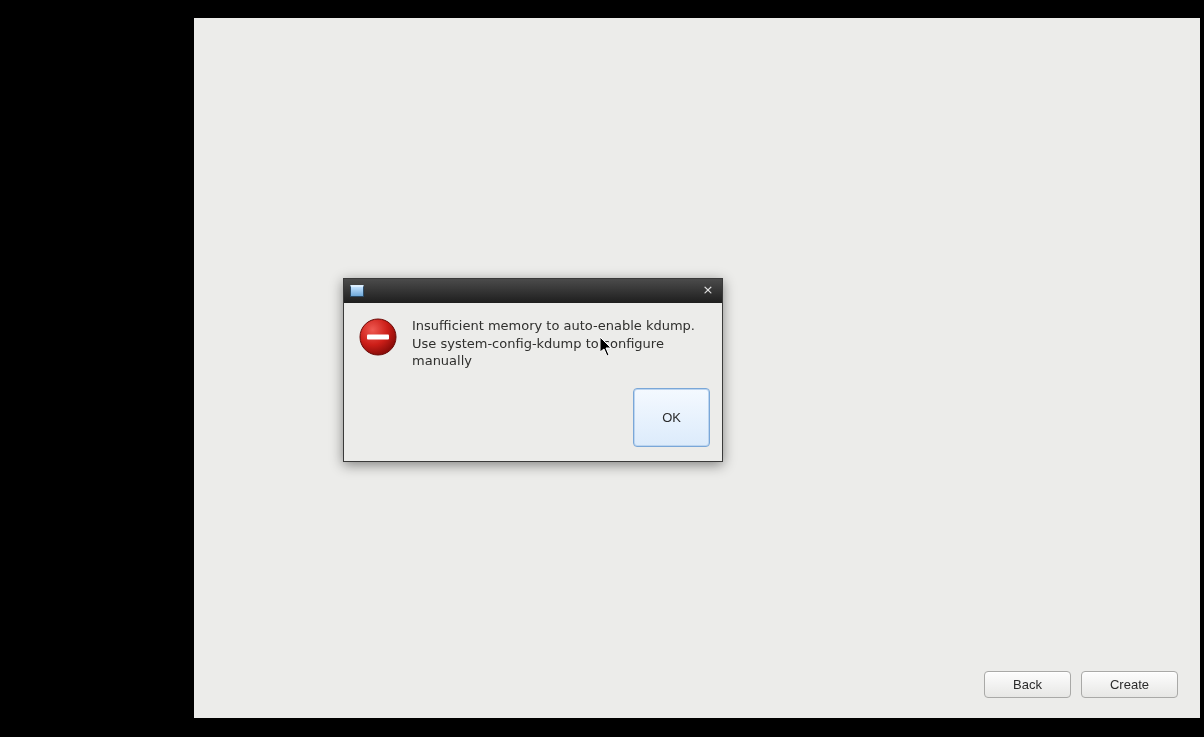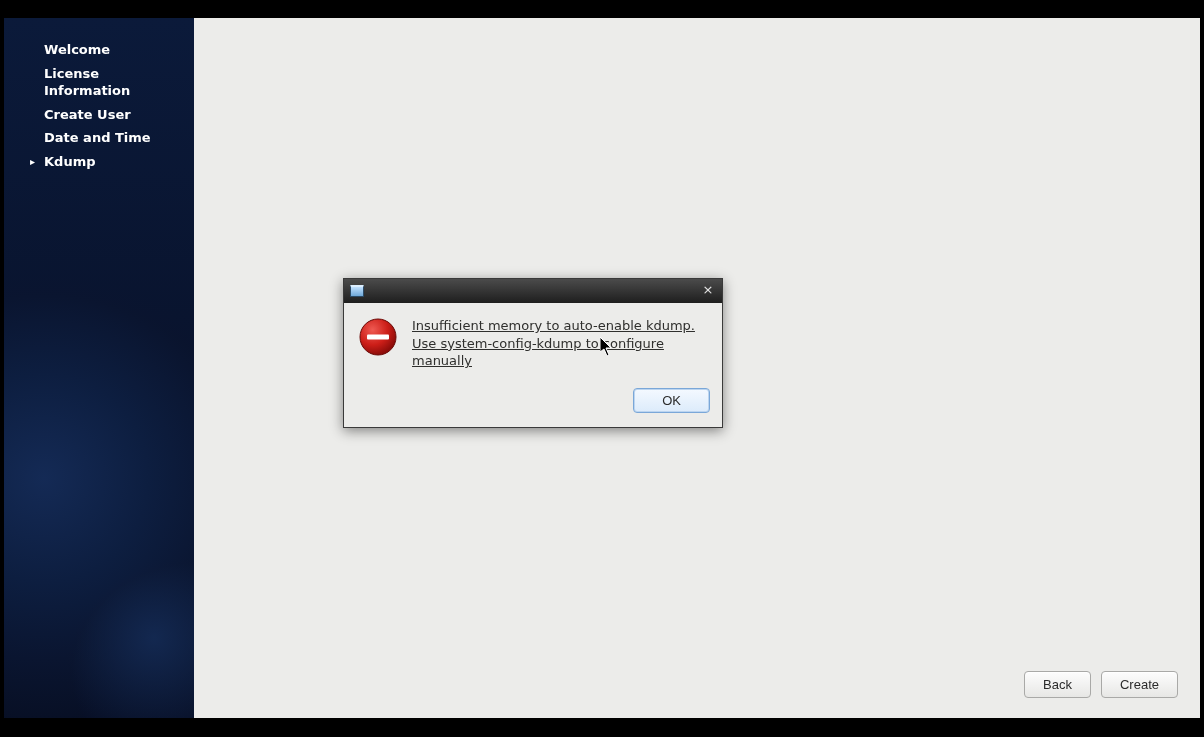--- a/index.html
+++ b/index.html
@@ -53,21 +53,21 @@
       position: absolute;
       right: 22px;
       bottom: 20px;
       display: flex;
       gap: 10px;
     }
     .nav-btn {
       background: linear-gradient(#fdfdfd, #e7e7e5);
       border: 1px solid #a9a9a7;
       border-radius: 4px;
-      padding: 5px 18px;
+      padding: 5px 28px;
       font-size: 13px;
       color: #2b2b2b;
       cursor: pointer;
       box-shadow: inset 0 1px 0 #fff;
     }
 
     .dialog {
       position: absolute;
       left: 339px; top: 260px;
       width: 380px;
@@ -105,67 +105,46 @@
       align-items: flex-start;
     }
     .error-icon {
       width: 40px; height: 40px;
       flex: 0 0 40px;
     }
     .dialog-text {
       color: #2f2f2d;
       font-size: 13px;
       line-height: 1.35;
-      text-decoration: underline;
     }
     .dialog-actions {
       padding: 10px 12px 14px 12px;
       display: flex;
       justify-content: flex-end;
     }
     .ok-btn {
       background: linear-gradient(#f4f9ff, #dcebfb);
       border: 1px solid #7aa7d8;
       border-radius: 4px;
-      padding: 4px 28px;
+      padding: 21px 28px;
       font-size: 13px;
       color: #2b2b2b;
       cursor: pointer;
       box-shadow: 0 0 0 1px #bcd5f0 inset;
     }
     .cursor {
       position: absolute;
       left: 596px; top: 319px;
       pointer-events: none;
     }
   </style>
 </head>
 <body>
 
 <div class="outer-frame">
-  <nav class="sidebar">
-    <ul>
-      <li>
-        <span>Welcome</span>
-      </li>
-      <li style="padding-right:30px;">
-        <span>License Information</span>
-      </li>
-      <li>
-        <span>Create User</span>
-      </li>
-      <li>
-        <span>Date and Time</span>
-      </li>
-      <li>
-        <span class="arrow">▸</span>
-        <span>Kdump</span>
-      </li>
-    </ul>
-  </nav>
 
   <main class="main">
     <div class="footer">
       <button class="nav-btn">Back</button>
       <button class="nav-btn">Create</button>
     </div>
   </main>
 
   <div class="dialog">
     <div class="dialog-titlebar">

